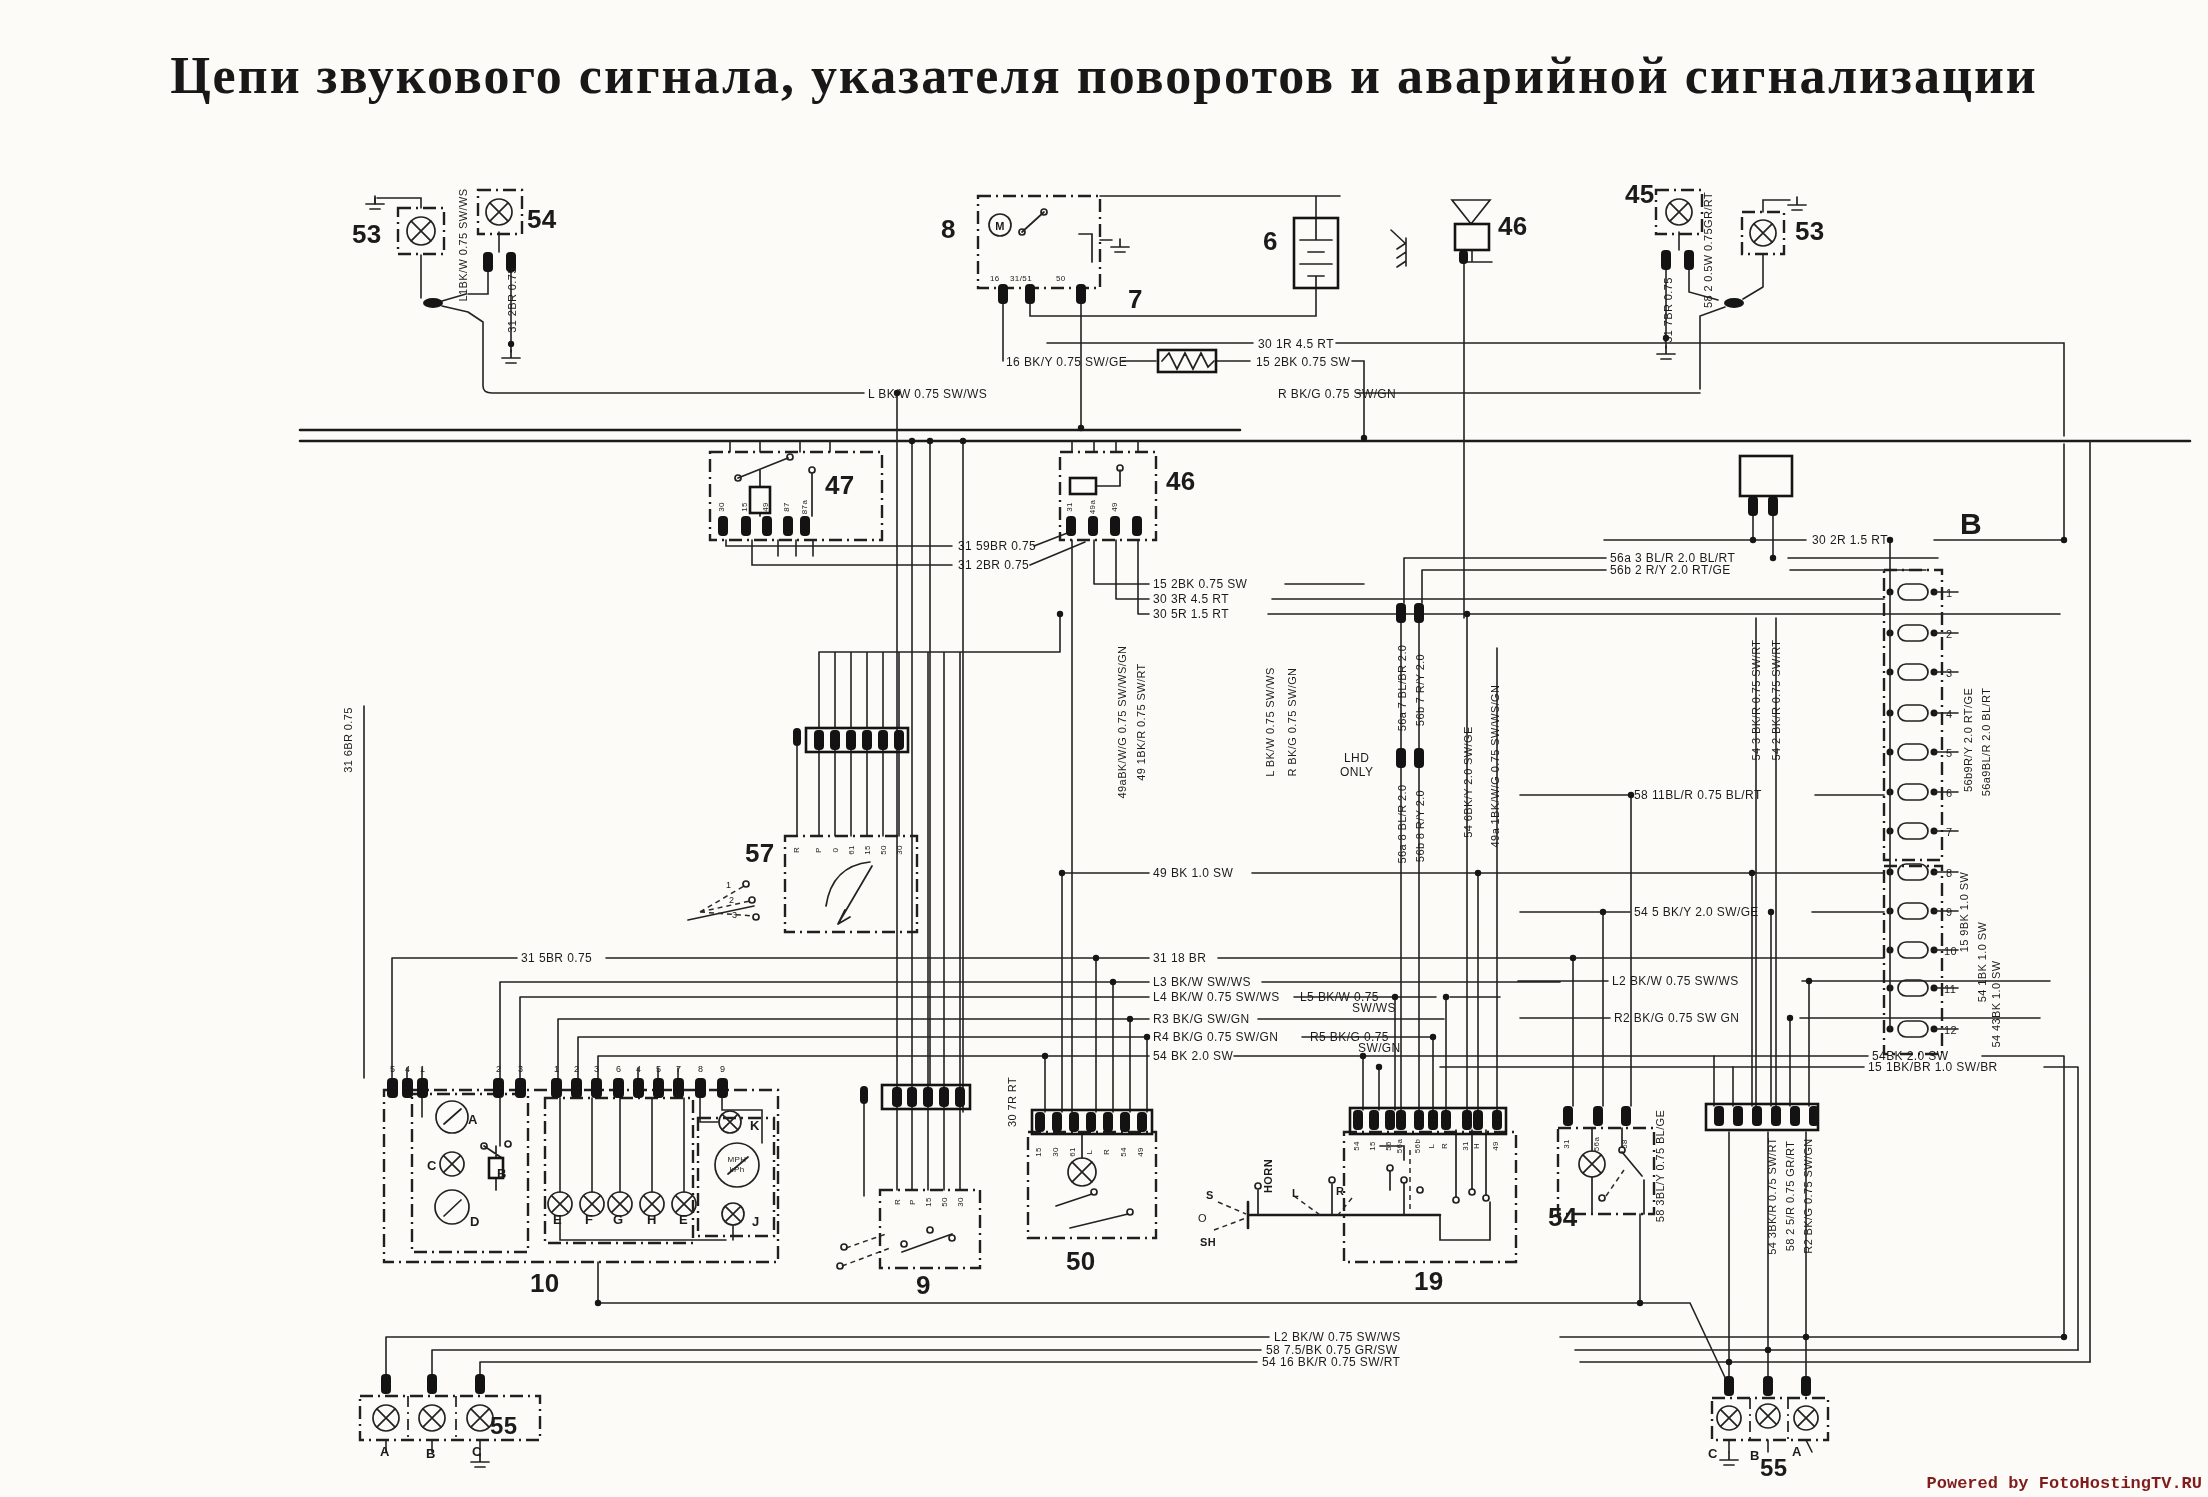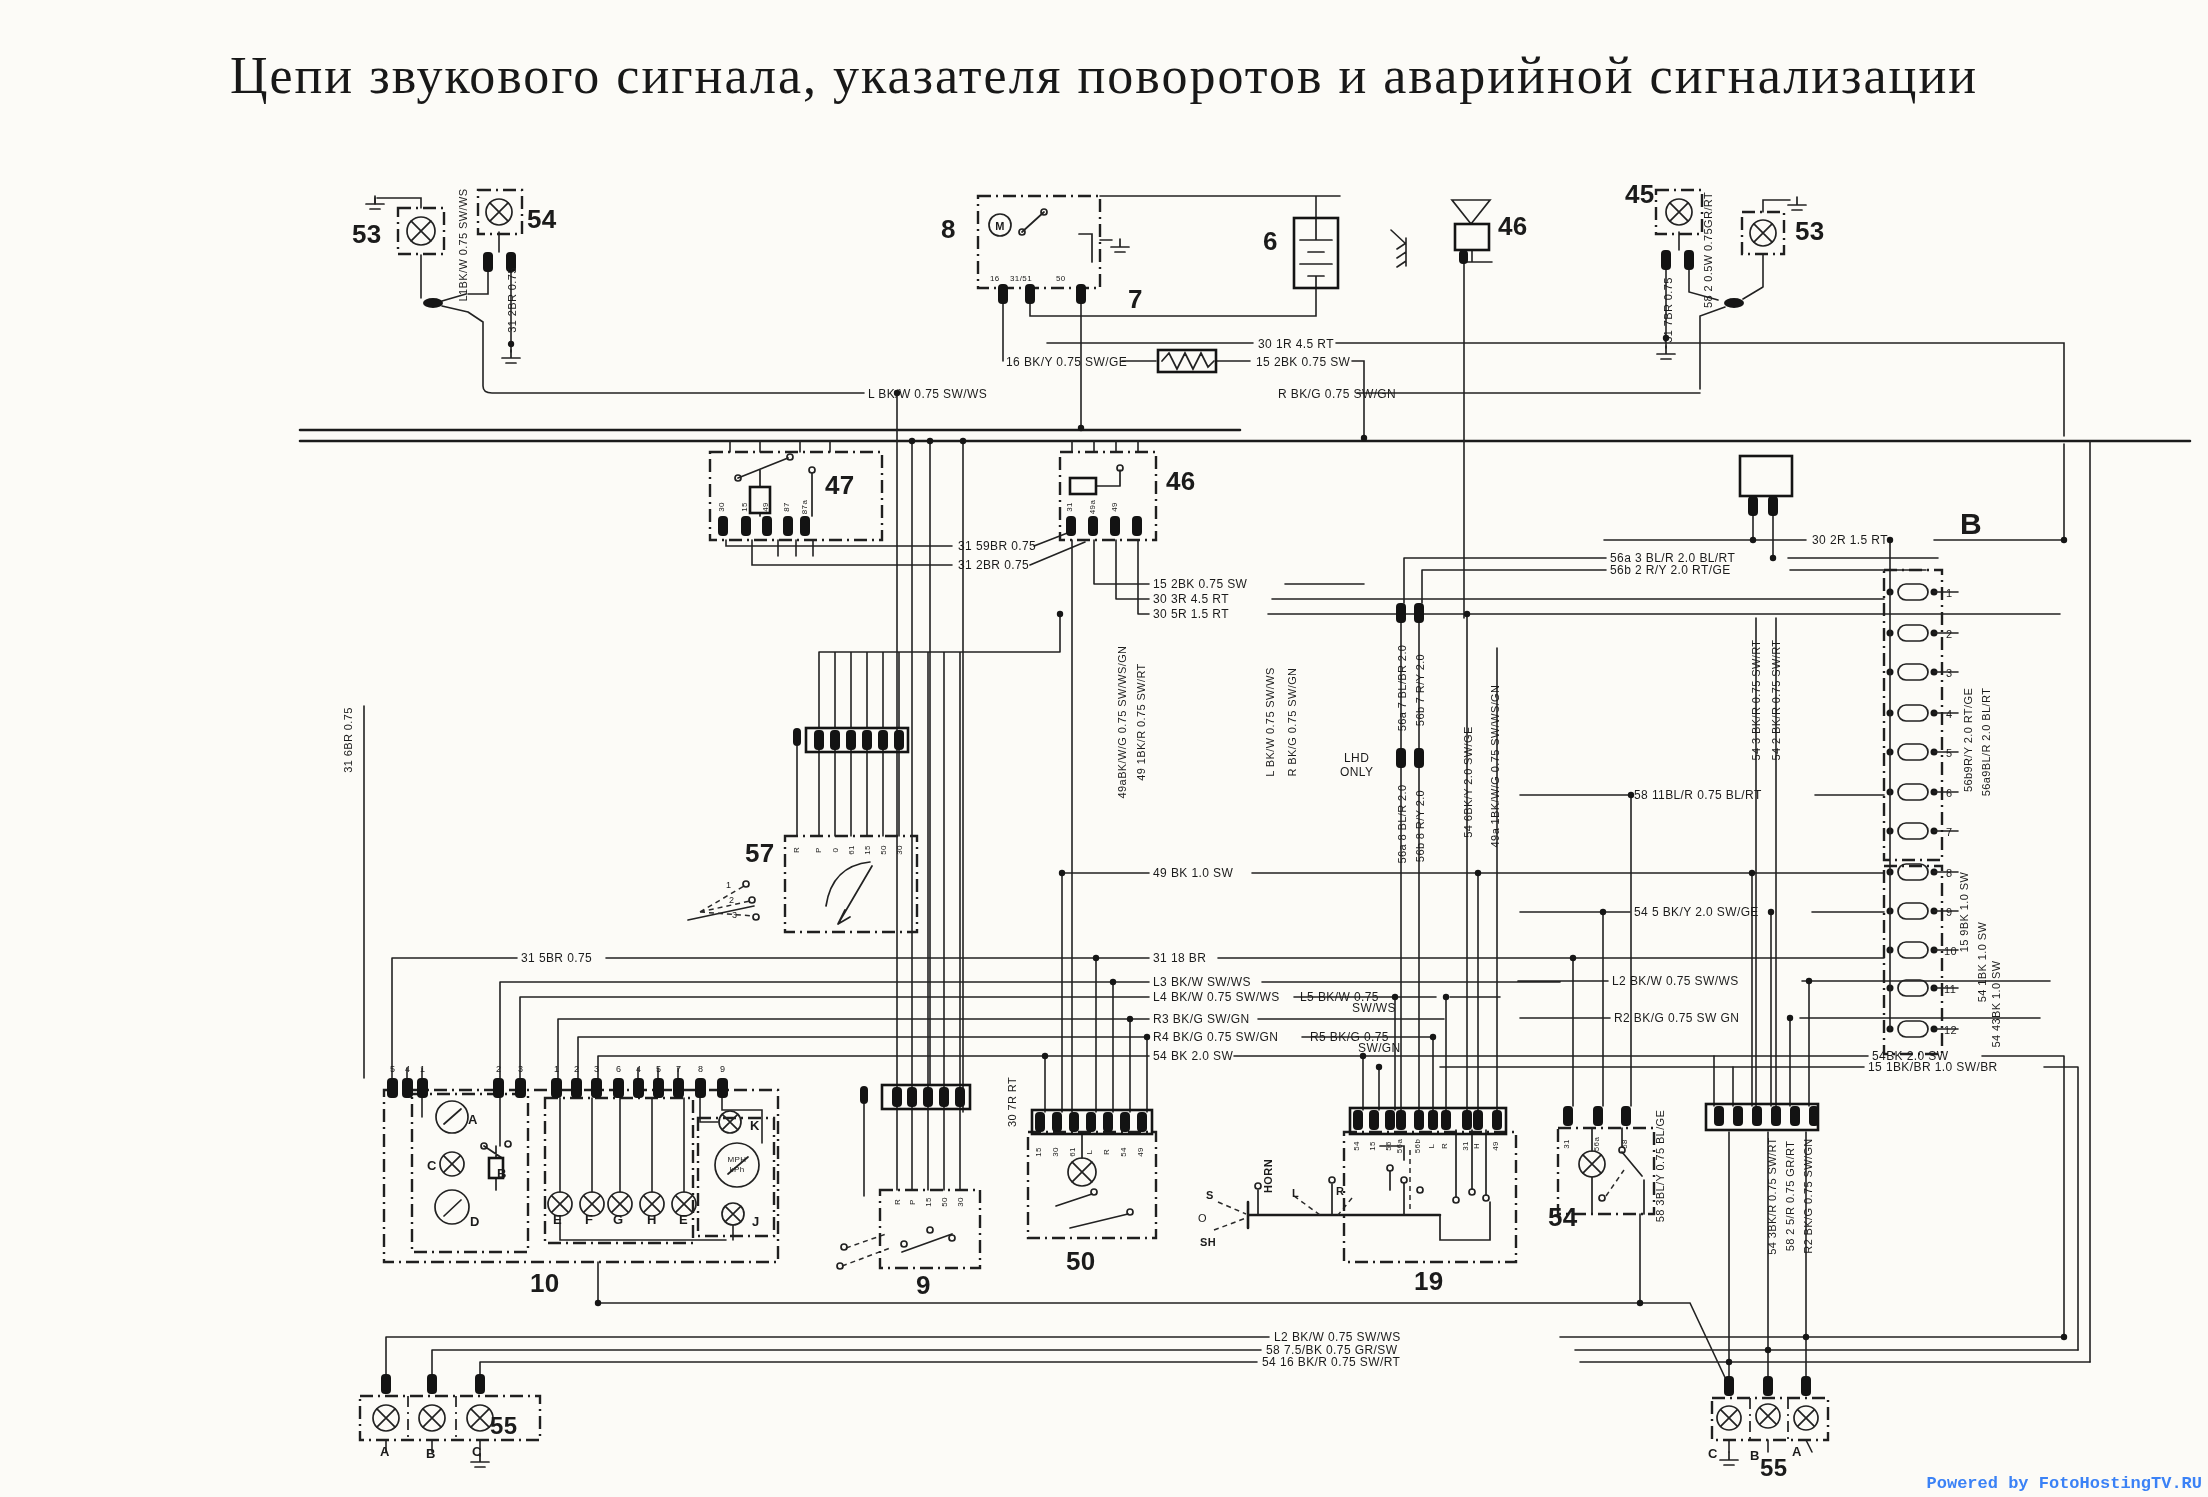--- a/index.html
+++ b/index.html
@@ -1,21 +1,21 @@
 <!DOCTYPE html>
 <html><head>
 <meta charset="utf-8">
 <style>
   html,body{margin:0;padding:0;background:#9a9a9a;}
   .page{position:relative;width:2208px;height:1497px;background:#fcfbf7;overflow:hidden;
         font-family:"Liberation Sans",sans-serif;}
   .title{position:absolute;top:46px;left:0;width:100%;text-align:center;
-         font-family:"Liberation Serif",serif;font-size:52px;color:#181818;letter-spacing:2px;}
+         font-family:"Liberation Serif",serif;font-size:52px;color:#181818;letter-spacing:2px;font-weight:bold;}
   .watermark{position:absolute;right:6px;bottom:4px;font-family:"Liberation Mono",monospace;
-         font-weight:700;font-size:17px;color:#3b82f6;}
+         font-weight:700;font-size:17px;color:#7f1d1d;}
   svg{position:absolute;left:0;top:0;}
   .w  {stroke:#222;stroke-width:1.6;fill:none;stroke-linecap:round;}
   .w2 {stroke:#1b1b1b;stroke-width:2.6;fill:none;stroke-linecap:round;}
   .dd {stroke:#1f1f1f;stroke-width:2.4;fill:none;stroke-dasharray:13 5 2 5;}
   .ddt{stroke:#2a2a2a;stroke-width:1.8;fill:none;stroke-dasharray:11 5 2 5;}
   .sr {stroke:#141414;stroke-width:2.6;fill:none;}
   .dash{stroke:#2a2a2a;stroke-width:1.5;fill:none;stroke-dasharray:5 4;}
   .det{stroke:#222;stroke-width:1.7;fill:none;stroke-linecap:round;}
   .lb {fill:#1b1b1b;letter-spacing:0.4px;}
 </style>

